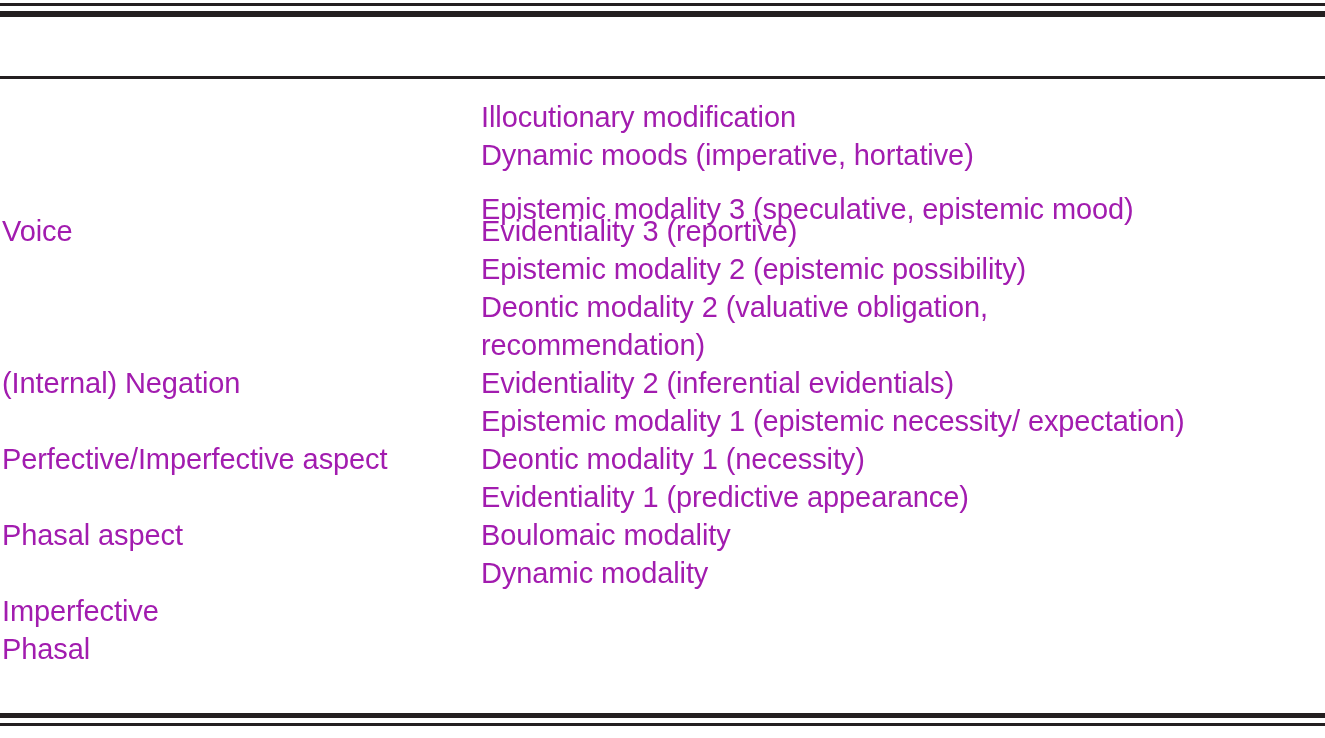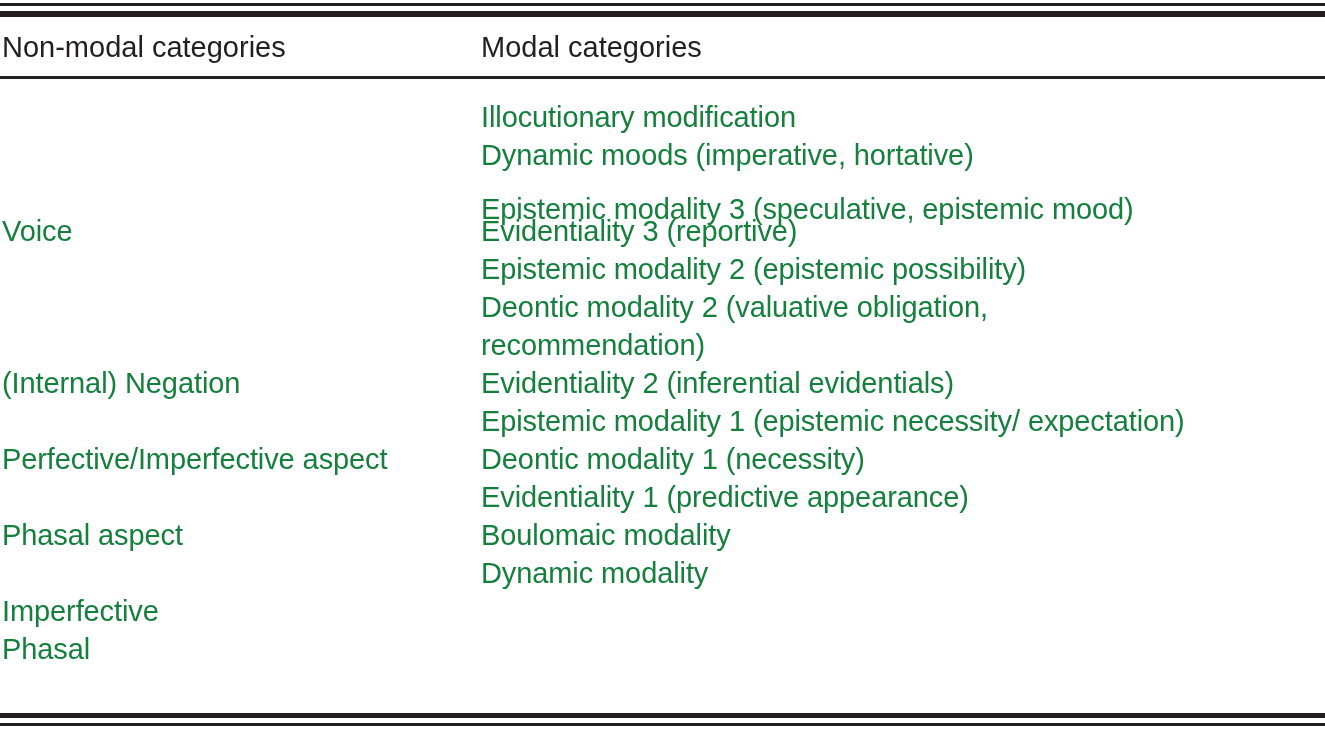--- a/index.html
+++ b/index.html
@@ -69,37 +69,33 @@
     position: absolute;
     top: 0;
   }
   .col-nonmodal { left: 2px;   width: 470px; }
   .col-modal    { left: 481px; width: 844px; }
 
   .cell {
     position: absolute;
     font-size: 29px;
     line-height: 38px;
-    color: #15803d;
+    color: #a21caf;
     white-space: nowrap;
     letter-spacing: -0.1px;
   }
 </style>
 </head>
 <body>
 
 <div class="table-wrap">
 
   <div class="rule rule-top-thin"></div>
   <div class="rule rule-top-thick"></div>
 
-  <div class="header-row">
-    <div class="col-head left">Non-modal categories</div>
-    <div class="col-head right">Modal categories</div>
-  </div>
 
   <div class="rule rule-head"></div>
 
   <div class="body-area">
 
     <div class="col col-nonmodal">
       <div class="cell" style="top:114px">Voice</div>
       <div class="cell" style="top:266px">(Internal) Negation</div>
       <div class="cell" style="top:342px">Perfective/Imperfective aspect</div>
       <div class="cell" style="top:418px">Phasal aspect</div>

